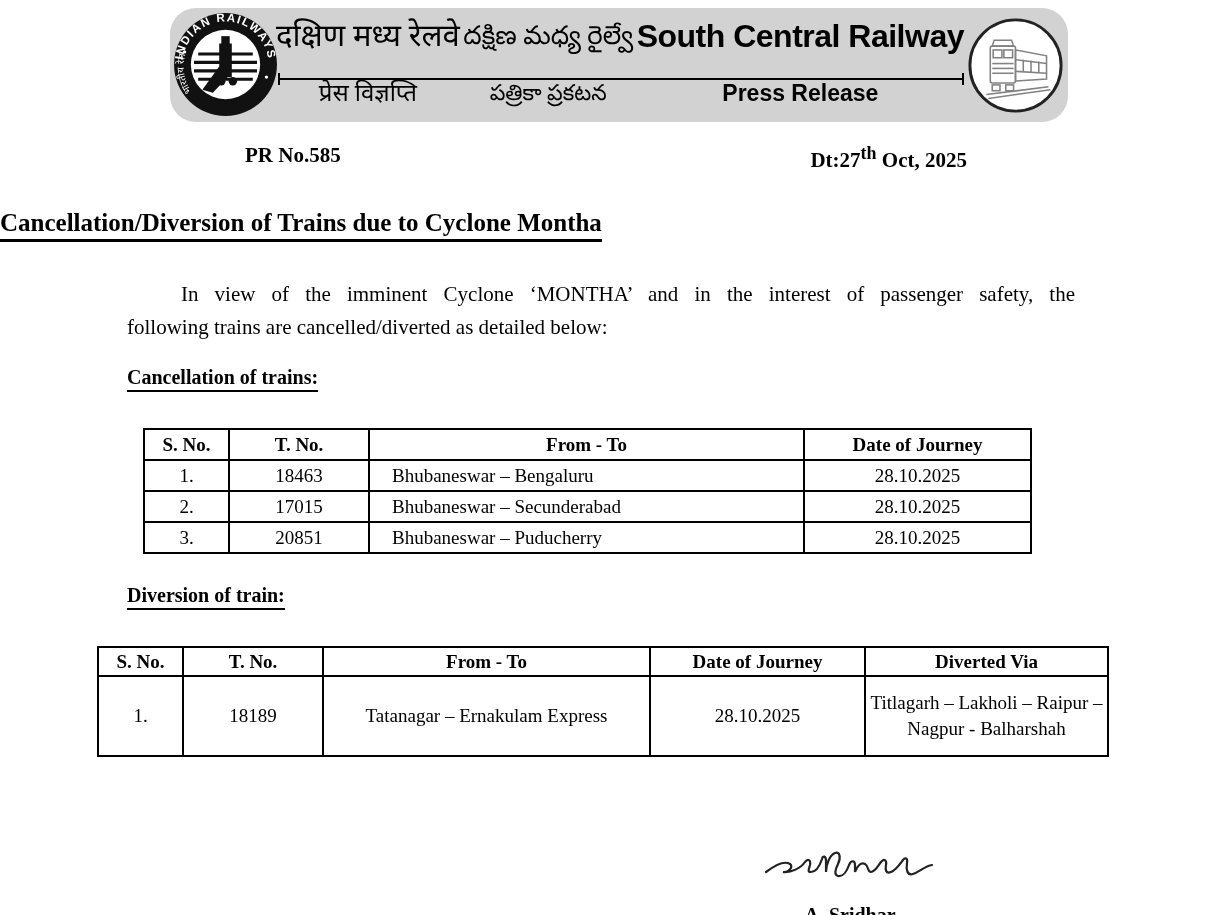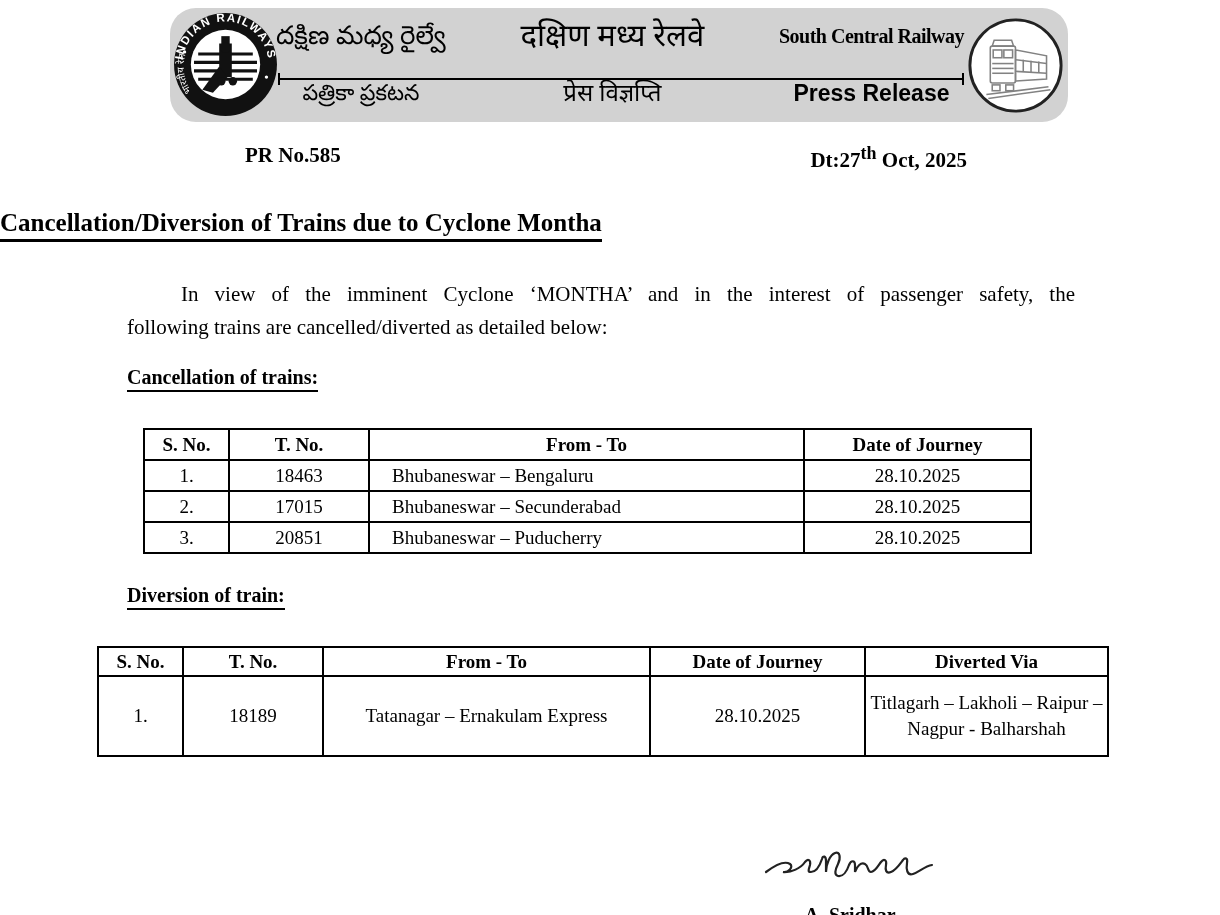--- a/index.html
+++ b/index.html
@@ -14,21 +14,21 @@
   }
   .logo-left{position:absolute;left:3px;top:4px;width:105px;height:105px;}
   .logo-right{position:absolute;left:797px;top:9px;width:97px;height:97px;}
   .banner-center{
     position:absolute;left:106px;top:6px;width:688px;height:102px;
     display:flex;justify-content:space-between;align-items:stretch;
   }
   .banner-col{display:flex;flex-direction:column;align-items:center;justify-content:space-between;padding:2px 0 6px 0;}
   .b-hindi-title{font-size:31px;line-height:40px;}
   .b-telugu-title{font-size:26px;line-height:40px;}
-  .b-english-title{font-family:Liberation Serif, serif;font-weight:bold;font-size:20px;line-height:40px;letter-spacing:-0.5px;}
+  .b-english-title{font-family:Liberation Sans, sans-serif;font-weight:bold;font-size:32px;line-height:40px;letter-spacing:-0.5px;}
   .b-hindi-sub{font-size:24px;line-height:34px;}
   .b-telugu-sub{font-size:22px;line-height:34px;}
   .b-english-sub{font-family:Liberation Sans, sans-serif;font-weight:bold;font-size:23px;line-height:34px;}
   .banner-divider{
     position:absolute;left:108px;top:70px;width:686px;height:2px;background:#000;
   }
   .banner-divider::before,.banner-divider::after{
     content:"";position:absolute;top:-5px;width:2px;height:12px;background:#000;
   }
   .banner-divider::before{left:0;}
@@ -122,26 +122,26 @@
         <line x1="58" y1="44" x2="58" y2="56"></line>
         <line x1="66" y1="45" x2="66" y2="57"></line>
         <line x1="74" y1="46" x2="74" y2="57"></line>
         <line x1="20" y1="80" x2="84" y2="72"></line>
         <line x1="22" y1="84" x2="86" y2="75"></line>
       </g>
     </svg>
 
     <div class="banner-center">
       <div class="banner-col">
+        <span class="b-hindi-title">दक्षिण मध्य रेलवे</span>
+        <span class="b-hindi-sub">प्रेस विज्ञप्ति</span>
+      </div>
+      <div class="banner-col">
         <span class="b-telugu-title">దక్షిణ మధ్య రైల్వే</span>
         <span class="b-telugu-sub">పత్రికా ప్రకటన</span>
-      </div>
-      <div class="banner-col">
-        <span class="b-hindi-title">दक्षिण मध्य रेलवे</span>
-        <span class="b-hindi-sub">प्रेस विज्ञप्ति</span>
       </div>
       <div class="banner-col">
         <span class="b-english-title">South Central Railway</span>
         <span class="b-english-sub">Press Release</span>
       </div>
     </div>
     <div class="banner-divider"></div>
   </div>
 
   <div class="pr-no">PR No.585</div>

